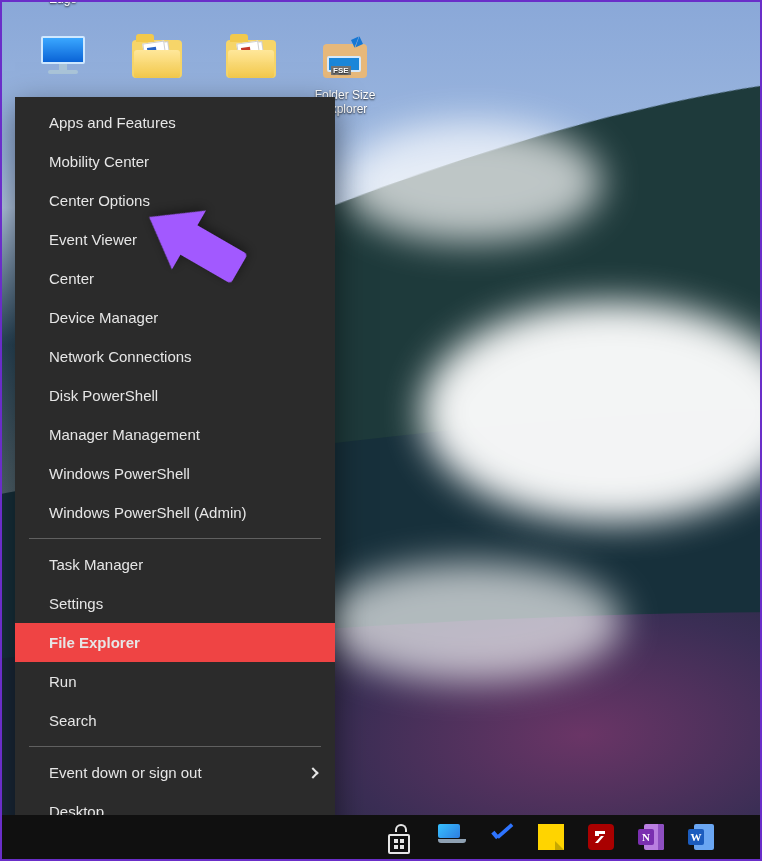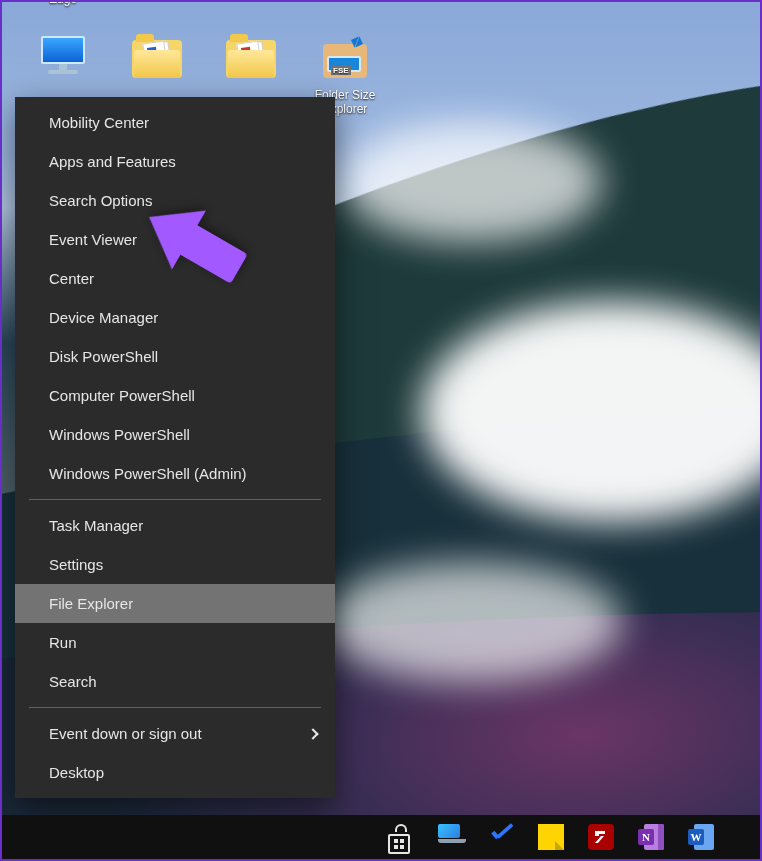--- a/index.html
+++ b/index.html
@@ -72,21 +72,21 @@
 
   
   .winx {
     position: absolute; top: 95px; left: 13px; width: 320px; background: #2b2b2b;
     color: #e6e6e6; font-size: 15px; box-shadow: 0 10px 30px rgba(0,0,0,.5);
     padding: 6px 0;
   }
   .winx .item {
     position: relative; padding: 11px 16px 11px 34px; cursor: default; white-space: nowrap;
   }
-  .winx .item.hover { background: #737373; }
+  .winx .item.hover { background: #ef4444; font-weight: bold; }
   .winx .sep { height: 1px; margin: 6px 14px; background: rgba(255,255,255,.25); }
   .winx .chev {
     position: absolute; right: 18px; top: 50%; width: 8px; height: 8px; margin-top: -4px;
     border-top: 2px solid #e6e6e6; border-right: 2px solid #e6e6e6; transform: rotate(45deg);
   }
 
   
   .arrow-annotation {
     position: absolute; top: 232px; left: 170px; transform: rotate(-150deg);
     filter: drop-shadow(0 3px 6px rgba(0,0,0,.45));
@@ -190,28 +190,29 @@
           <div class="arr2"></div>
           <div class="cap">FSE</div>
         </div>
     </div>
     <div class="dlabel">Folder Size Explorer</div>
   </div>
 </div>
 
 <div class="winx">
 
+  <div class="item"><span>Apps and Features</span></div>
   <div class="item"><span>Mobility Center</span></div>
-  <div class="item"><span>Apps and Features</span></div>
-  <div class="item"><span>Search Options</span></div>
+  <div class="item"><span>Center Options</span></div>
   <div class="item"><span>Event Viewer</span></div>
   <div class="item"><span>Center</span></div>
   <div class="item"><span>Device Manager</span></div>
+  <div class="item"><span>Network Connections</span></div>
   <div class="item"><span>Disk PowerShell</span></div>
-  <div class="item"><span>Computer PowerShell</span></div>
+  <div class="item"><span>Manager Management</span></div>
   <div class="item"><span>Windows PowerShell</span></div>
   <div class="item"><span>Windows PowerShell (Admin)</span></div>
 
   <div class="sep"></div>
 
   <div class="item"><span>Task Manager</span></div>
   <div class="item"><span>Settings</span></div>
   <div class="item hover"><span>File Explorer</span></div>
   <div class="item"><span>Run</span></div>
   <div class="item"><span>Search</span></div>

